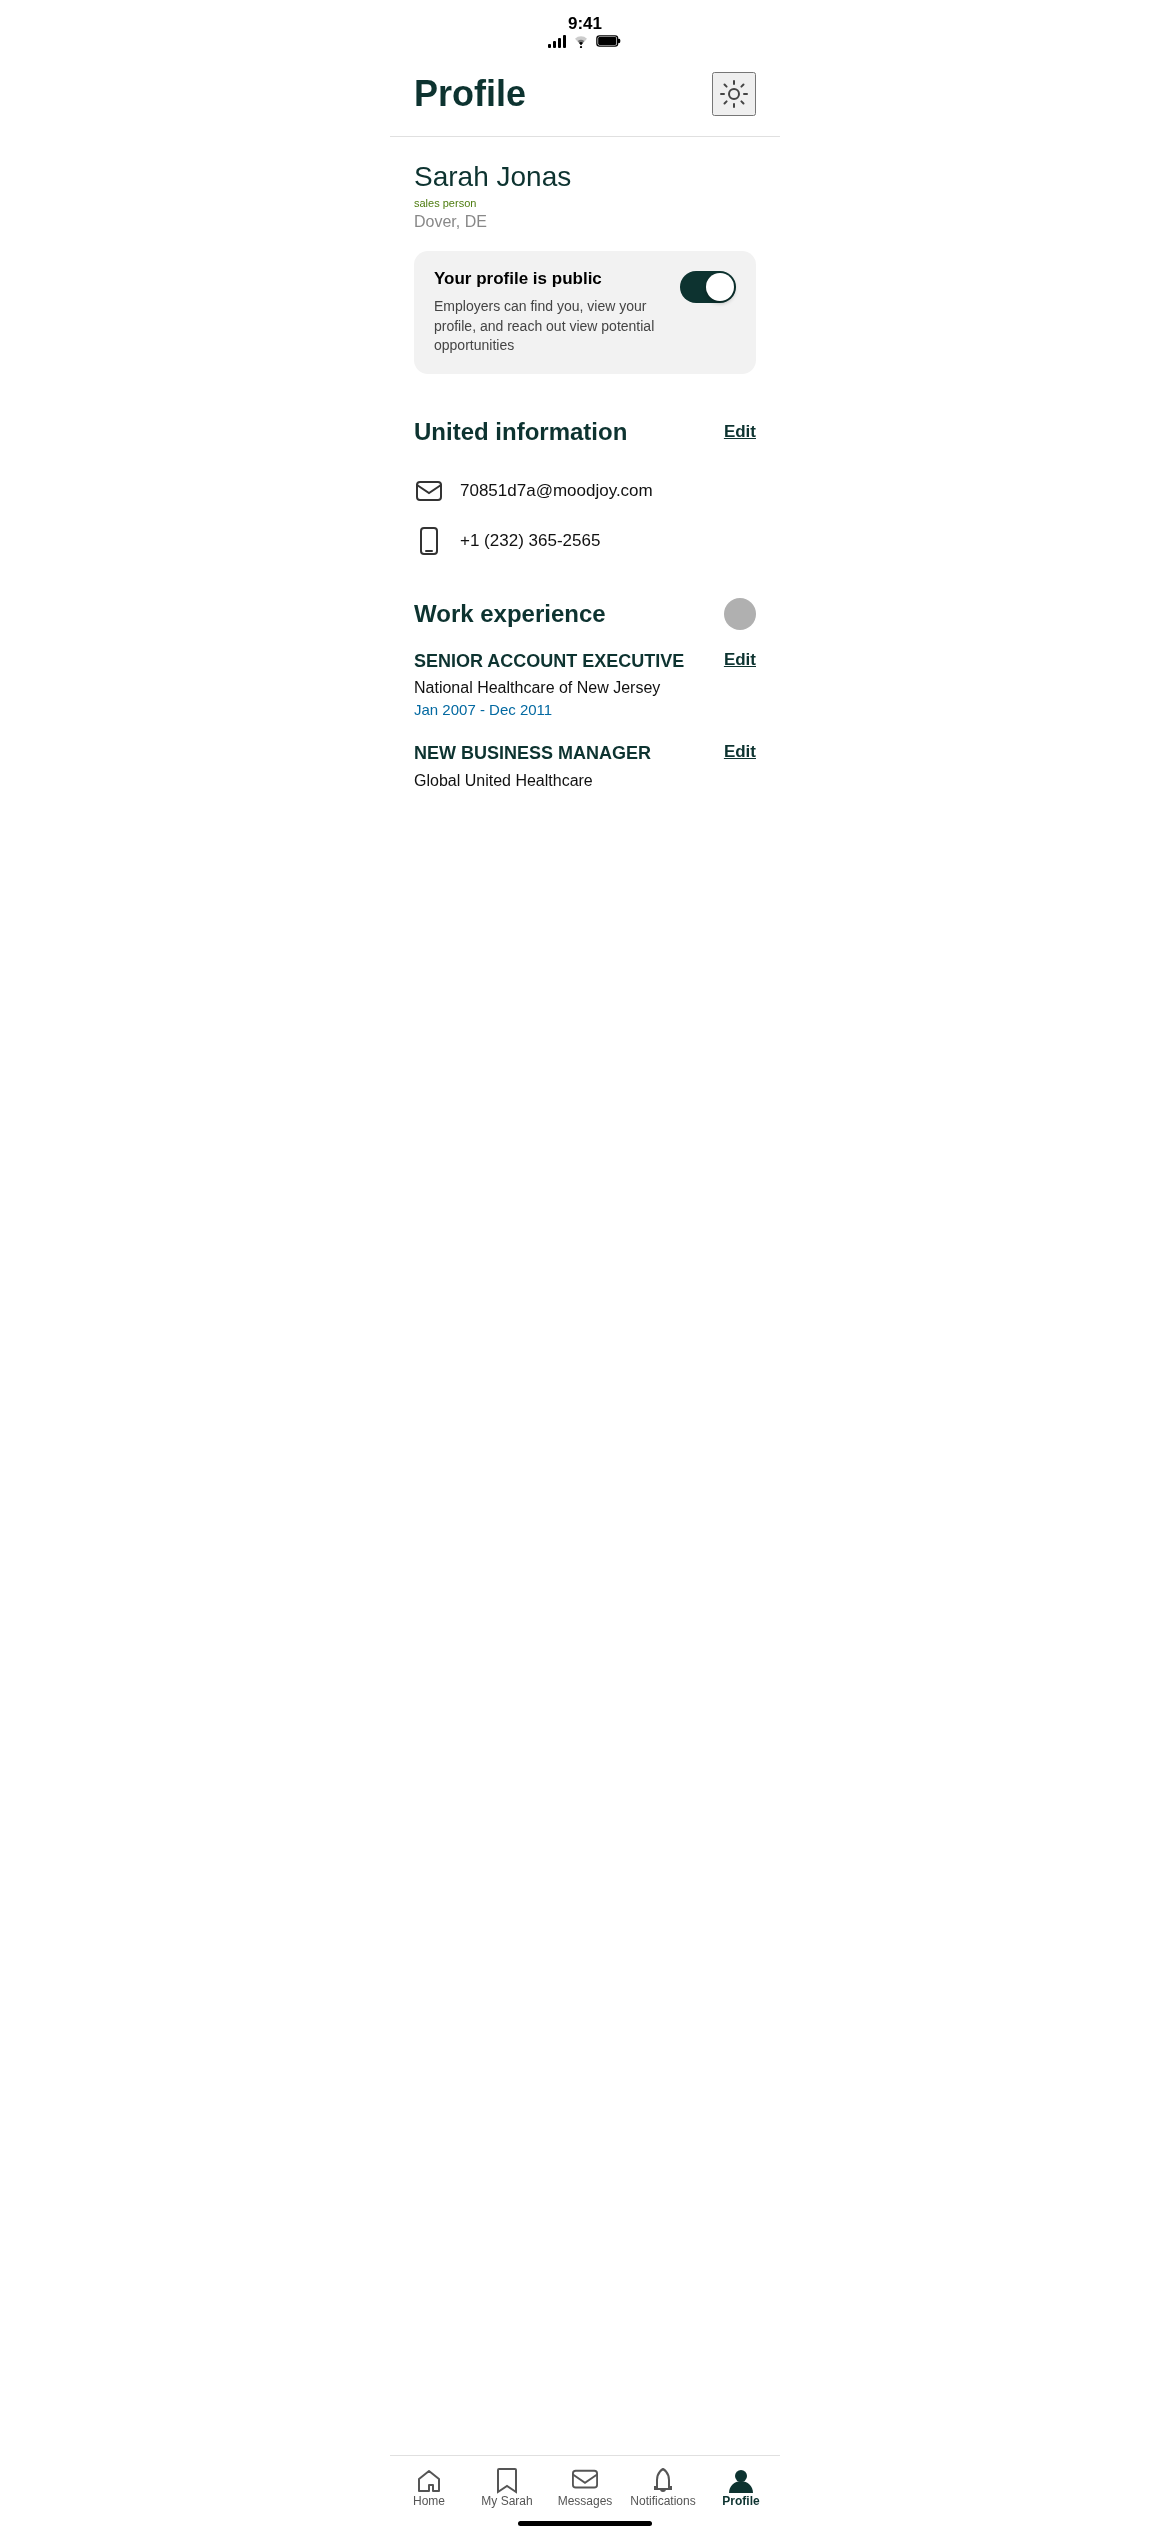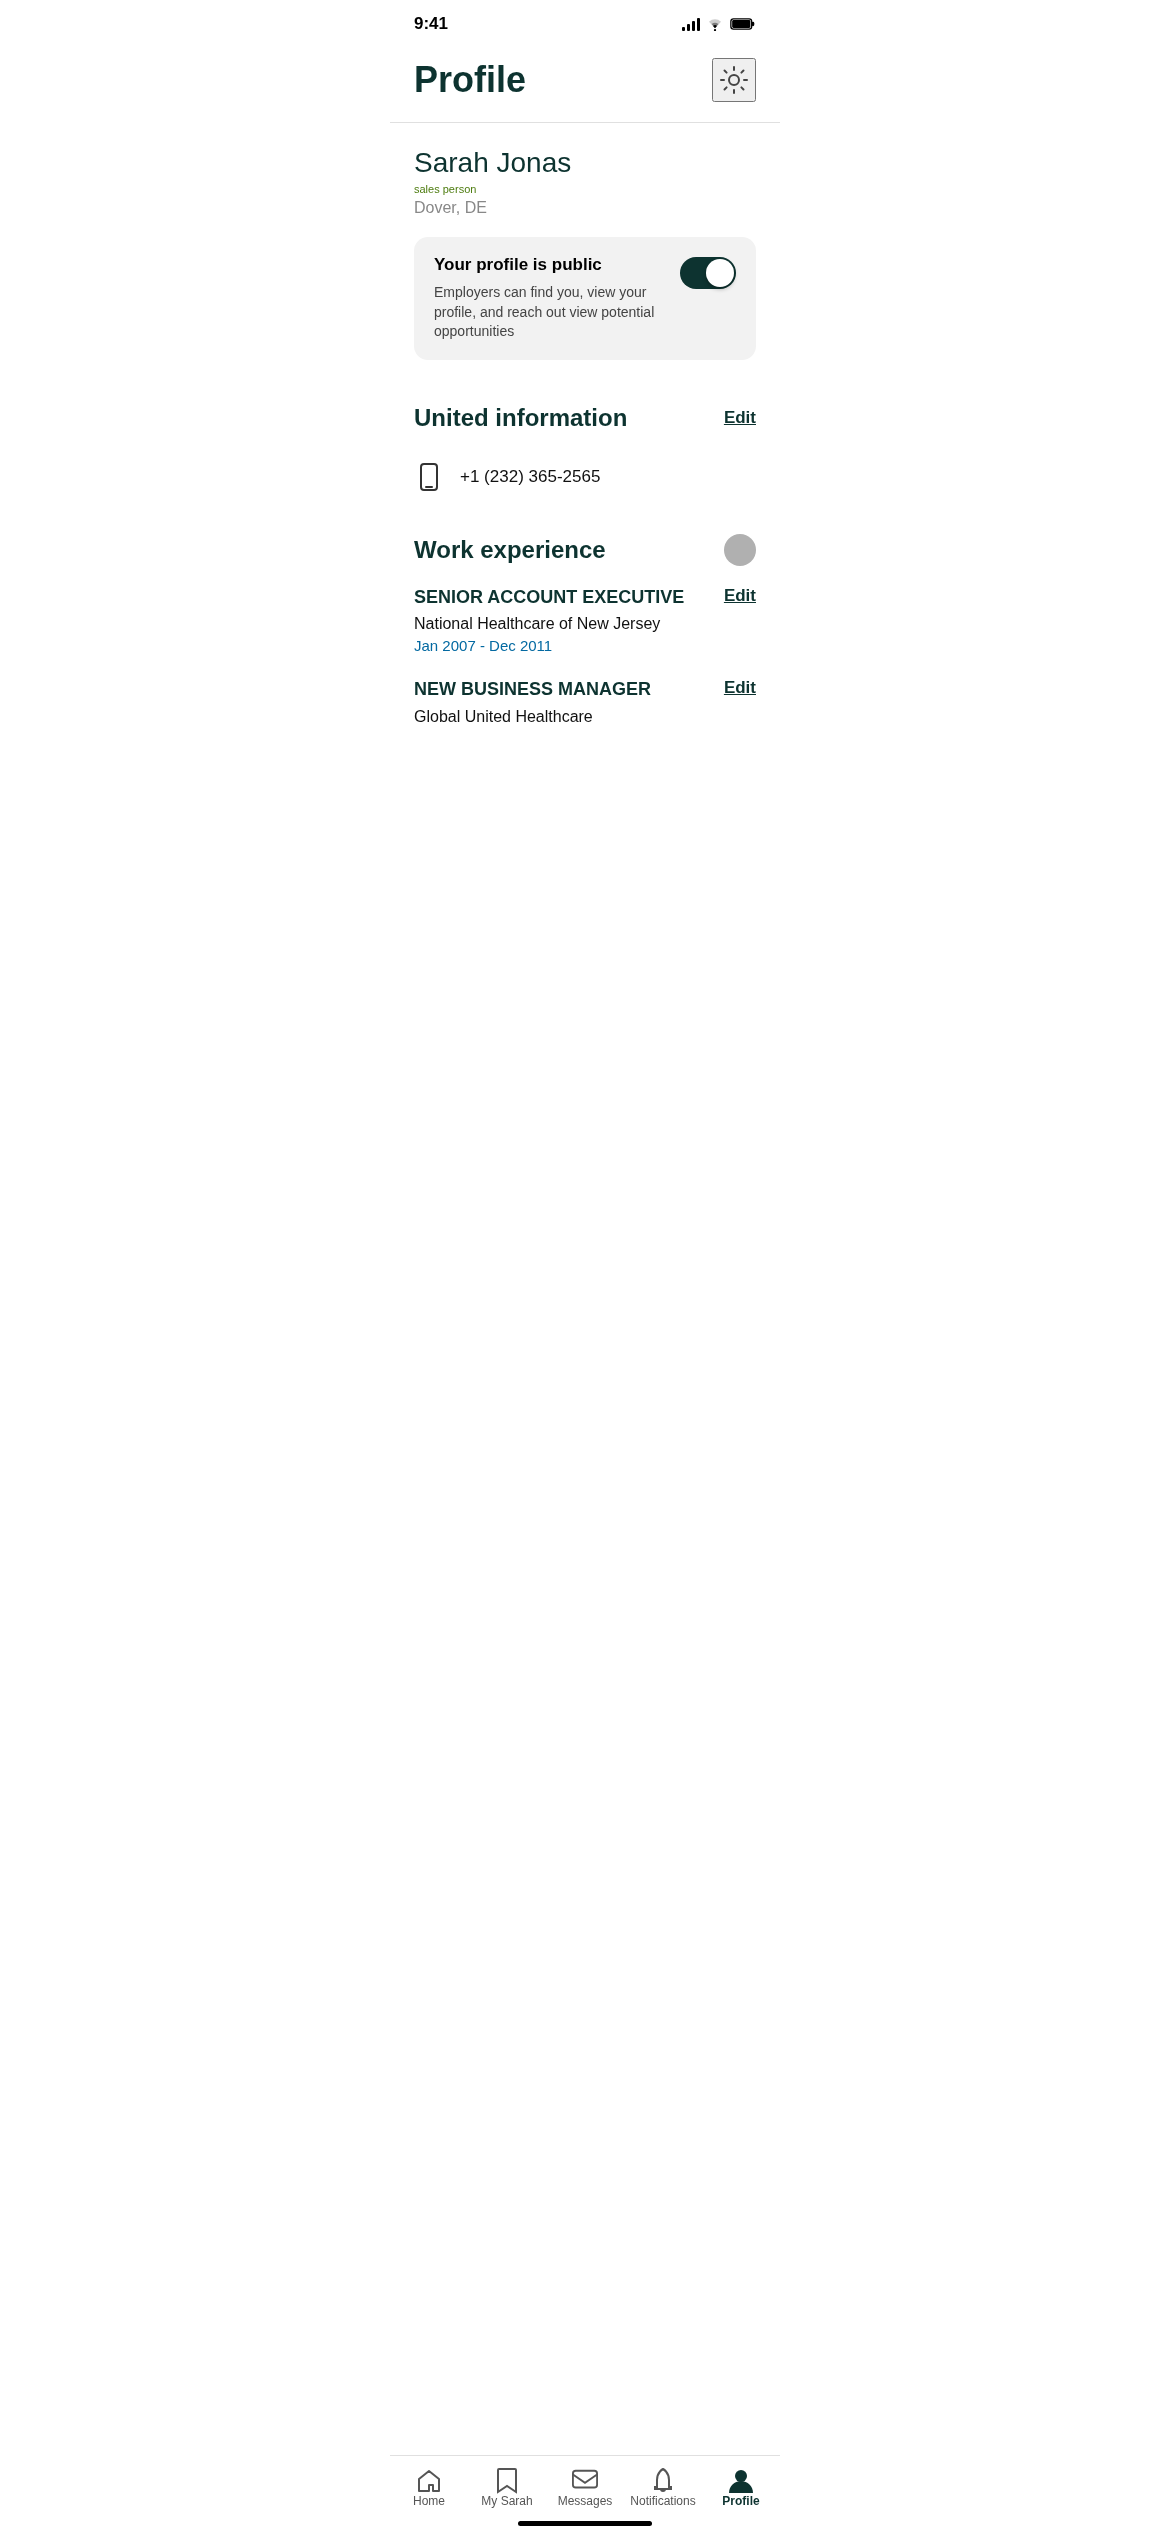--- a/index.html
+++ b/index.html
@@ -14,20 +14,21 @@
       position: relative;
       overflow-x: hidden;
     }
 
     
     .status-bar {
       display: flex;
       justify-content: space-between;
       align-items: center;
       padding: 14px 24px 8px;
+      flex-direction: column;
     }
 
     .status-time {
       font-size: 17px;
       font-weight: 600;
       color: #000;
     }
 
     .status-icons {
       display: flex;
@@ -378,20 +379,29 @@
       </div>
     </div>
   </div>
 
   <div class="section">
     <div class="section-header">
       <h2 class="section-title">United information</h2>
       <button class="edit-btn">Edit</button>
     </div>
 
+    <div class="contact-item">
+      <div class="contact-icon">
+        <svg width="26" height="20" viewBox="0 0 26 20" fill="none">
+          <rect x="1" y="1" width="24" height="18" rx="3" stroke="#333" stroke-width="2"></rect>
+          <path d="M1 4l12 8 12-8" stroke="#333" stroke-width="2" stroke-linecap="round"></path>
+        </svg>
+      </div>
+      <span class="contact-text">70851d7a@moodjoy.com</span>
+    </div>
 
     <div class="contact-item">
       <div class="contact-icon">
         <svg width="18" height="28" viewBox="0 0 18 28" fill="none">
           <rect x="1" y="1" width="16" height="26" rx="3" stroke="#333" stroke-width="2"></rect>
           <line x1="6" y1="24" x2="12" y2="24" stroke="#333" stroke-width="2" stroke-linecap="round"></line>
         </svg>
       </div>
       <span class="contact-text">+1 (232) 365-2565</span>
     </div>

